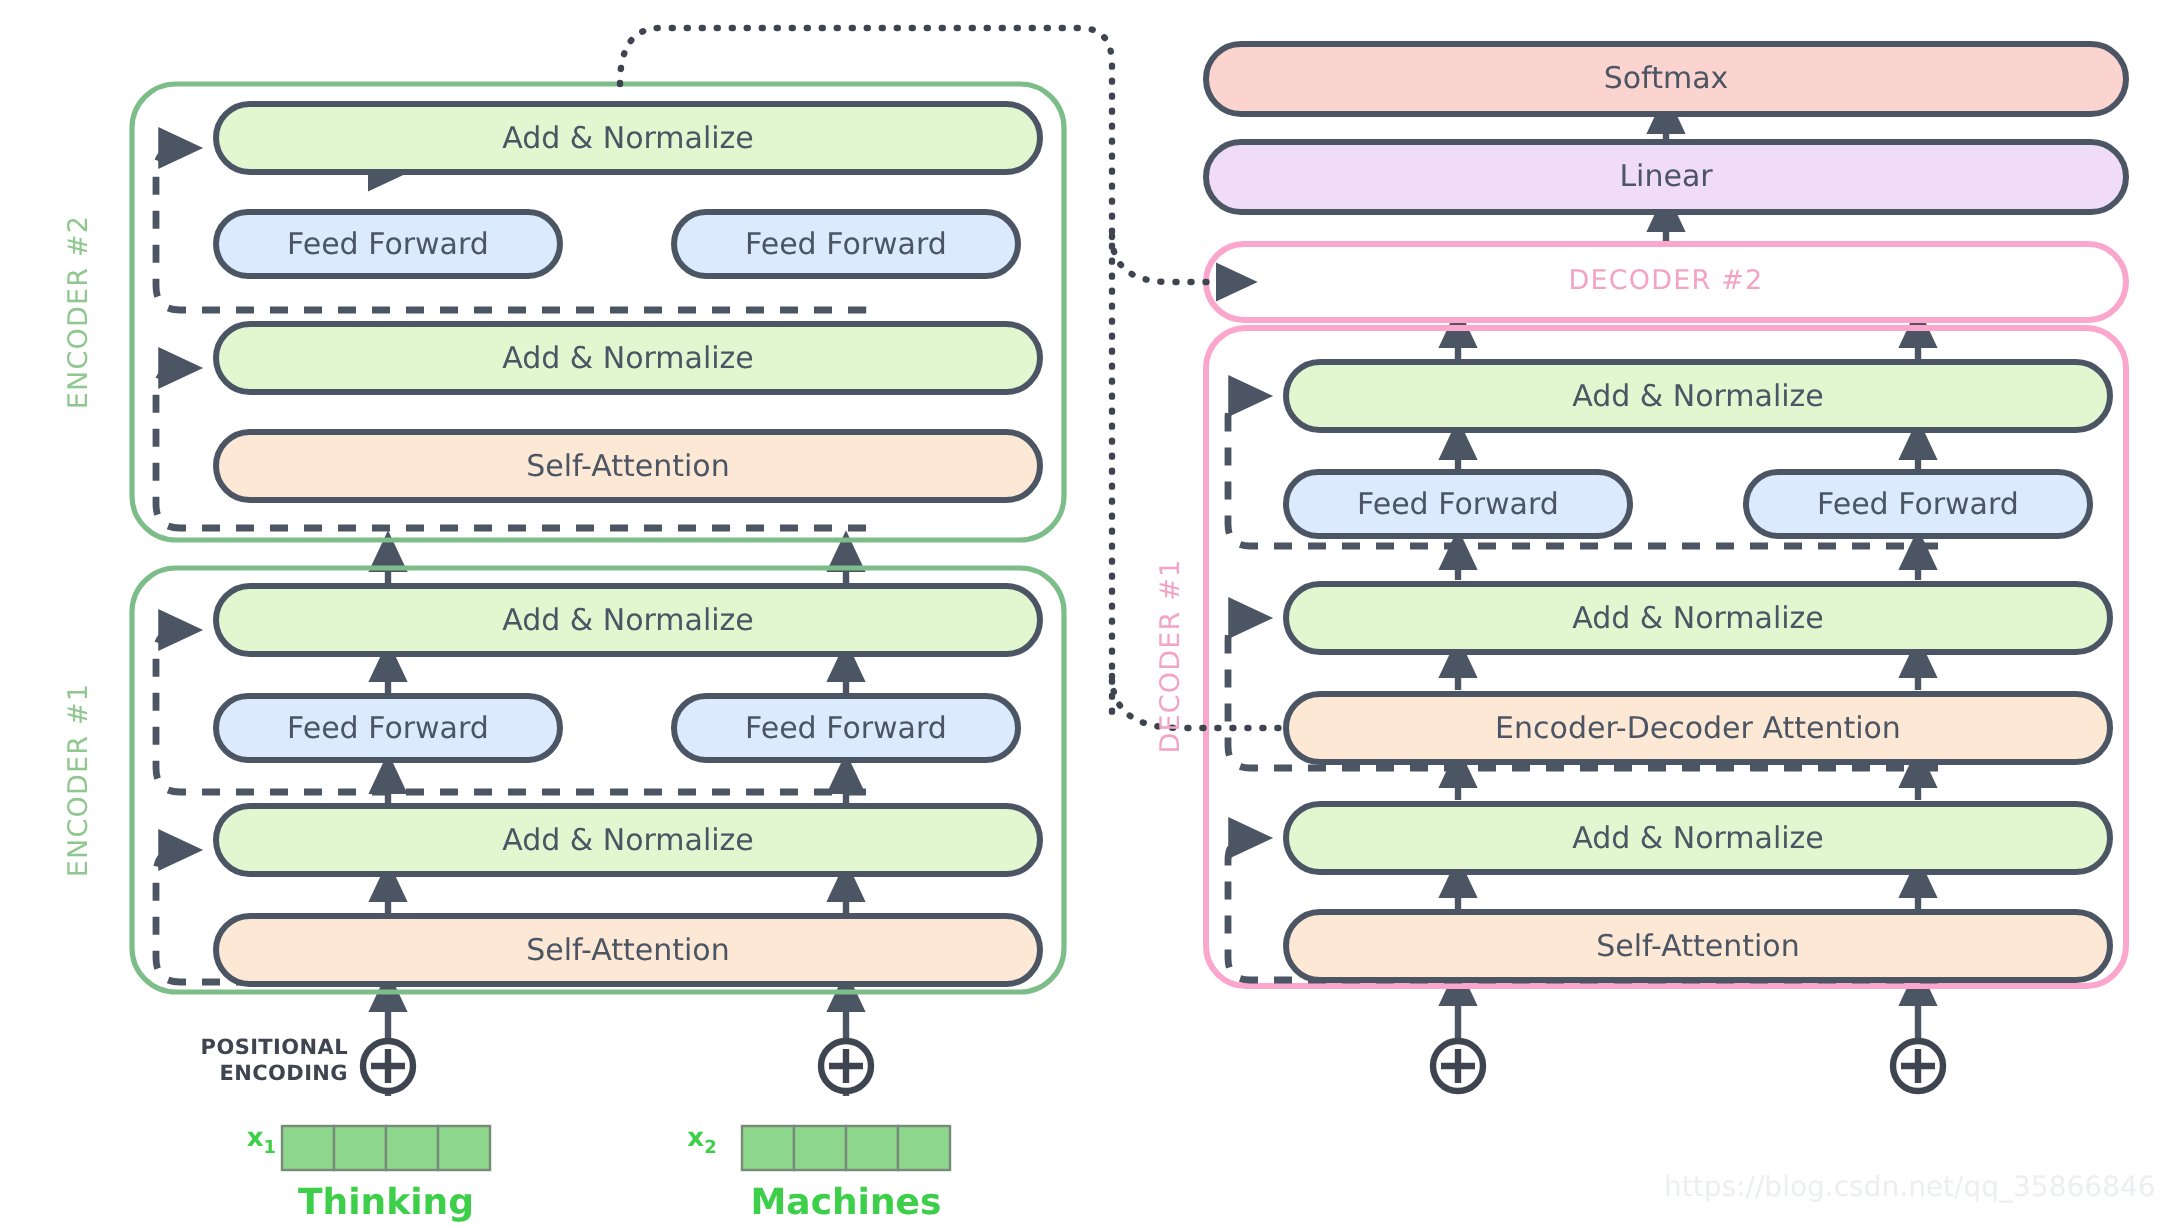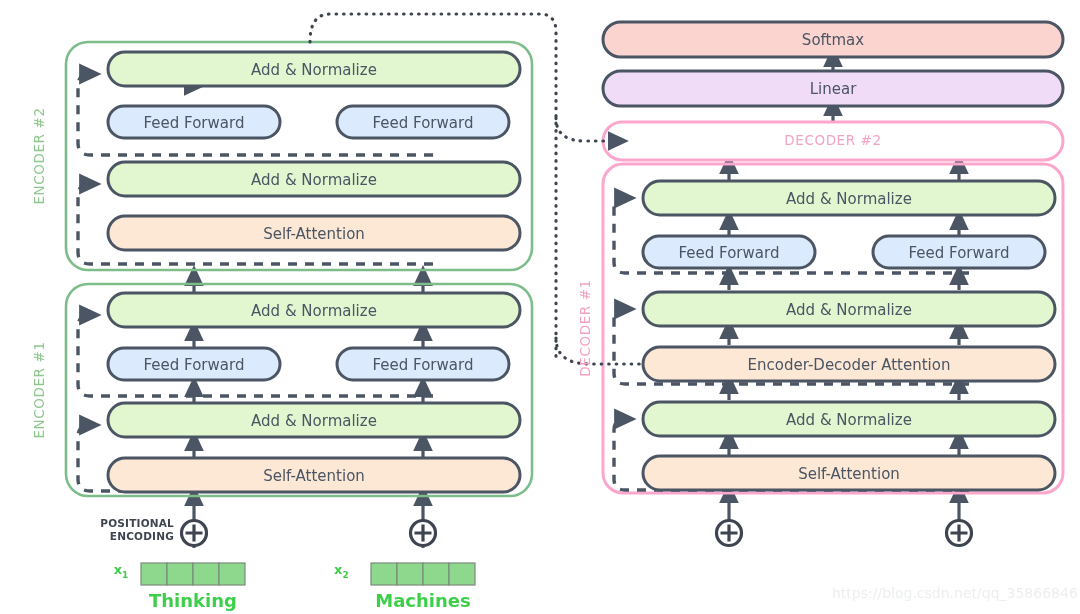--- a/index.html
+++ b/index.html
@@ -213,21 +213,21 @@
       <rect x="397" y="563" width="26" height="22" fill="#8ed88e" stroke="#7a8a7a" stroke-width="1.2"></rect>
       <rect x="423" y="563" width="26" height="22" fill="#8ed88e" stroke="#7a8a7a" stroke-width="1.2"></rect>
       <rect x="449" y="563" width="26" height="22" fill="#8ed88e" stroke="#7a8a7a" stroke-width="1.2"></rect>
     </g>
     <text class="word" x="423" y="607">Machines</text>
   </g>
 
   <text class="wm" x="832" y="598">https://blog.csdn.net/qq_35866846</text>
 </svg>
 
-<div style="position:absolute;left:334px;top:562px;width:34px;text-align:left;
+<div style="position:absolute;left:334px;top:562px;width:34px;text-align:center;
             font-size:13px;font-weight:700;color:#3ecf4a;">
   <span>x</span><sub style="font-size:9px;">2</sub>
 </div>
-<div style="position:absolute;left:104px;top:562px;width:34px;text-align:center;
+<div style="position:absolute;left:104px;top:562px;width:34px;text-align:right;
             font-size:13px;font-weight:700;color:#3ecf4a;">
   <span>x</span><sub style="font-size:9px;">1</sub>
 </div>
 </div>
 
 </body></html>

